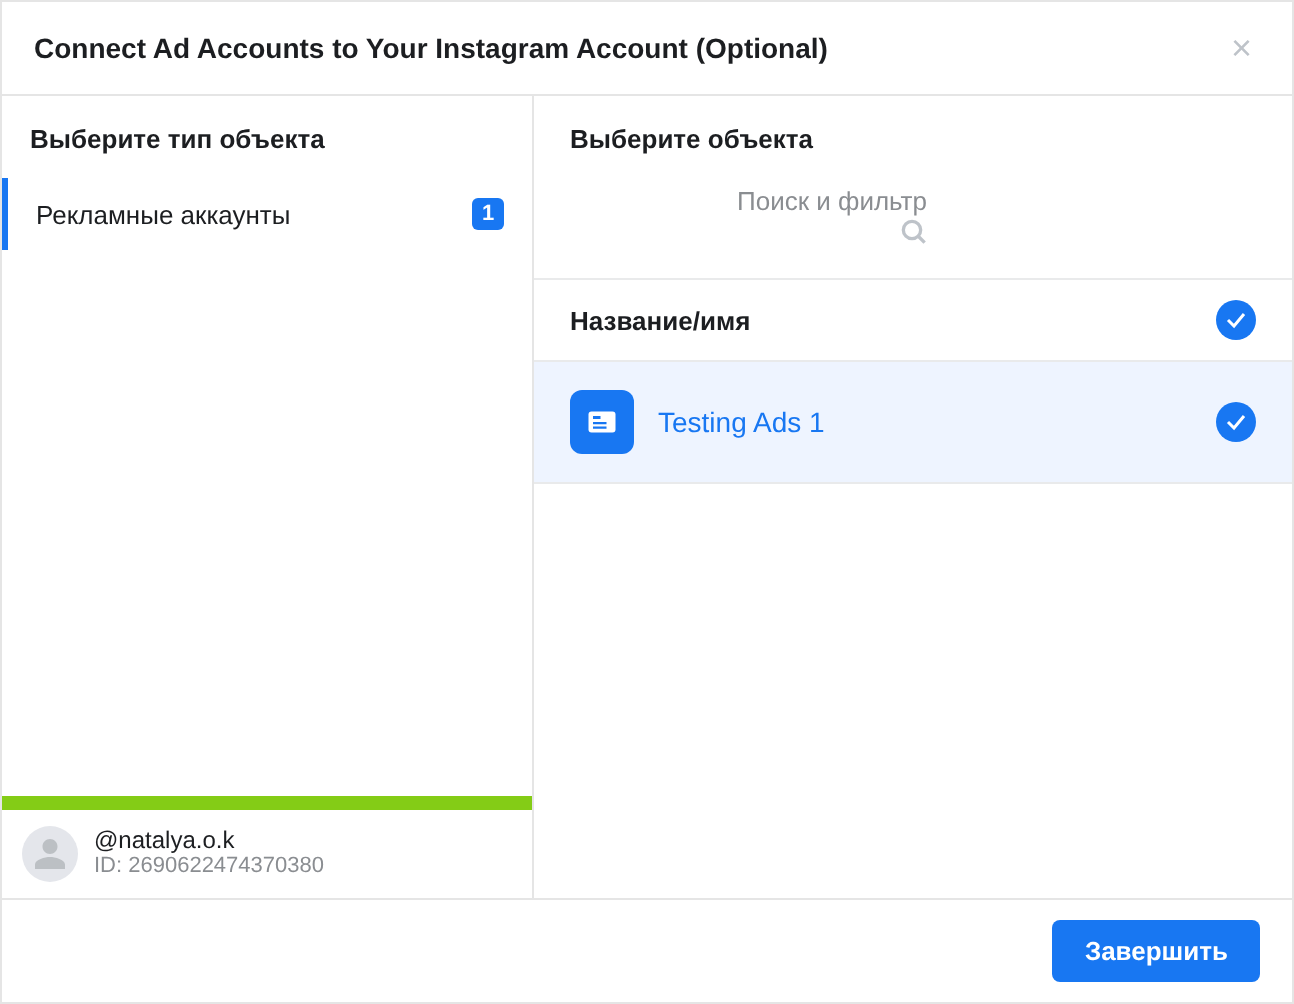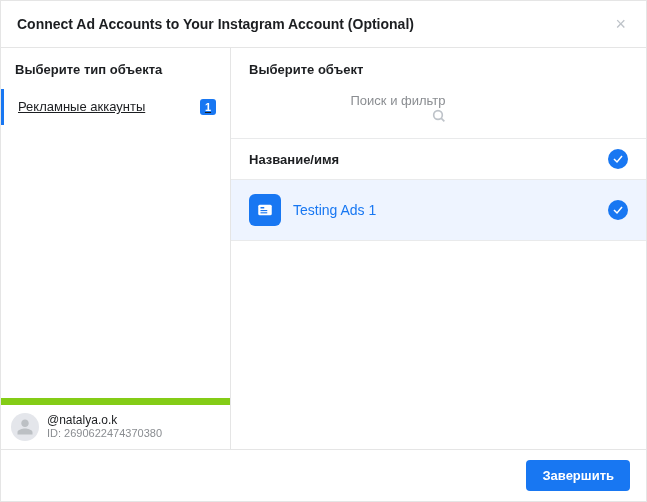--- a/index.html
+++ b/index.html
@@ -2,24 +2,24 @@
 <html><head>
 <meta charset="utf-8">
 <style>
   * { box-sizing: border-box; margin: 0; padding: 0; }
   html, body { width: 647px; height: 502px; font-family: Helvetica, Arial, sans-serif; background: #fff; color: #1c1e21; }
   .dialog { display: flex; flex-direction: column; width: 647px; height: 502px; border: 1px solid #e5e5e5; }
   .header { display: flex; align-items: center; justify-content: space-between; padding: 12px 16px; border-bottom: 1px solid #e5e5e5; }
   .header-title { font-size: 14px; font-weight: 700; color: #1c1e21; }
   .close-x { color: #bec3c9; font-size: 18px; cursor: pointer; line-height: 1; padding: 2px 4px; }
   .body { flex: 1; display: flex; min-height: 0; }
-  .sidebar { width: 230px; border-right: 1px solid #e5e5e5; display: flex; flex-direction: column; }
+  .sidebar { width: 266px; border-right: 1px solid #e5e5e5; display: flex; flex-direction: column; }
   .sidebar-title { font-size: 13px; font-weight: 700; padding: 14px 14px 12px 14px; color: #1c1e21; }
   .sidebar-list { flex: 1; }
-  .sidebar-item { display: flex; align-items: flex-start; justify-content: space-between; padding: 10px 14px 10px 14px; font-size: 13px; cursor: pointer; border-left: 3px solid transparent; text-decoration: underline; }
+  .sidebar-item { display: flex; align-items: flex-end; justify-content: space-between; padding: 10px 14px 10px 14px; font-size: 13px; cursor: pointer; border-left: 3px solid transparent; }
   .sidebar-item.active { border-left-color: #1877f2; background: #fff; }
   .sidebar-item-label { color: #1c1e21; }
   .count-badge { background: #1877f2; color: #fff; font-size: 11px; font-weight: 700; border-radius: 3px; min-width: 16px; height: 16px; display: inline-flex; align-items: center; justify-content: center; padding: 0 4px; }
   .sidebar-footer { display: flex; align-items: flex-start; gap: 8px; padding: 8px 10px; border-top: 7px solid #84cc16; }
   .avatar { width: 28px; height: 28px; border-radius: 50%; background: #e4e6eb; display: flex; align-items: center; justify-content: center; flex-shrink: 0; }
   .avatar svg { width: 18px; height: 18px; fill: #bcc0c4; }
   .user-meta { display: flex; flex-direction: column; line-height: 1.2; overflow: hidden; }
   .user-handle { font-size: 12px; color: #1c1e21; white-space: nowrap; overflow: hidden; text-overflow: ellipsis; }
   .user-id { font-size: 11px; color: #8a8d91; white-space: nowrap; overflow: hidden; text-overflow: ellipsis; }
   .main { flex: 1; display: flex; flex-direction: column; min-width: 0; }
@@ -67,21 +67,21 @@
             </svg>
         </div>
         <div class="user-meta">
           <span class="user-handle">@natalya.o.k</span>
           <span class="user-id">ID: 2690622474370380</span>
         </div>
       </div>
     </div>
 
     <div class="main">
-      <div class="main-title">Выберите объект</div>
+      <div class="main-title">Выберите объекта</div>
       <div class="search-row">
         <input class="search-input" type="text" placeholder="Поиск и фильтр" style="">
         <span class="search-icon">
           <svg width="16" height="16" viewBox="0 0 24 24" fill="none" stroke="currentColor" stroke-width="2.5">
               <circle cx="10.5" cy="10.5" r="6.5"></circle>
               <line x1="20" y1="20" x2="15.2" y2="15.2"></line>
             </svg>
         </span>
       </div>
       <div class="col-header">

